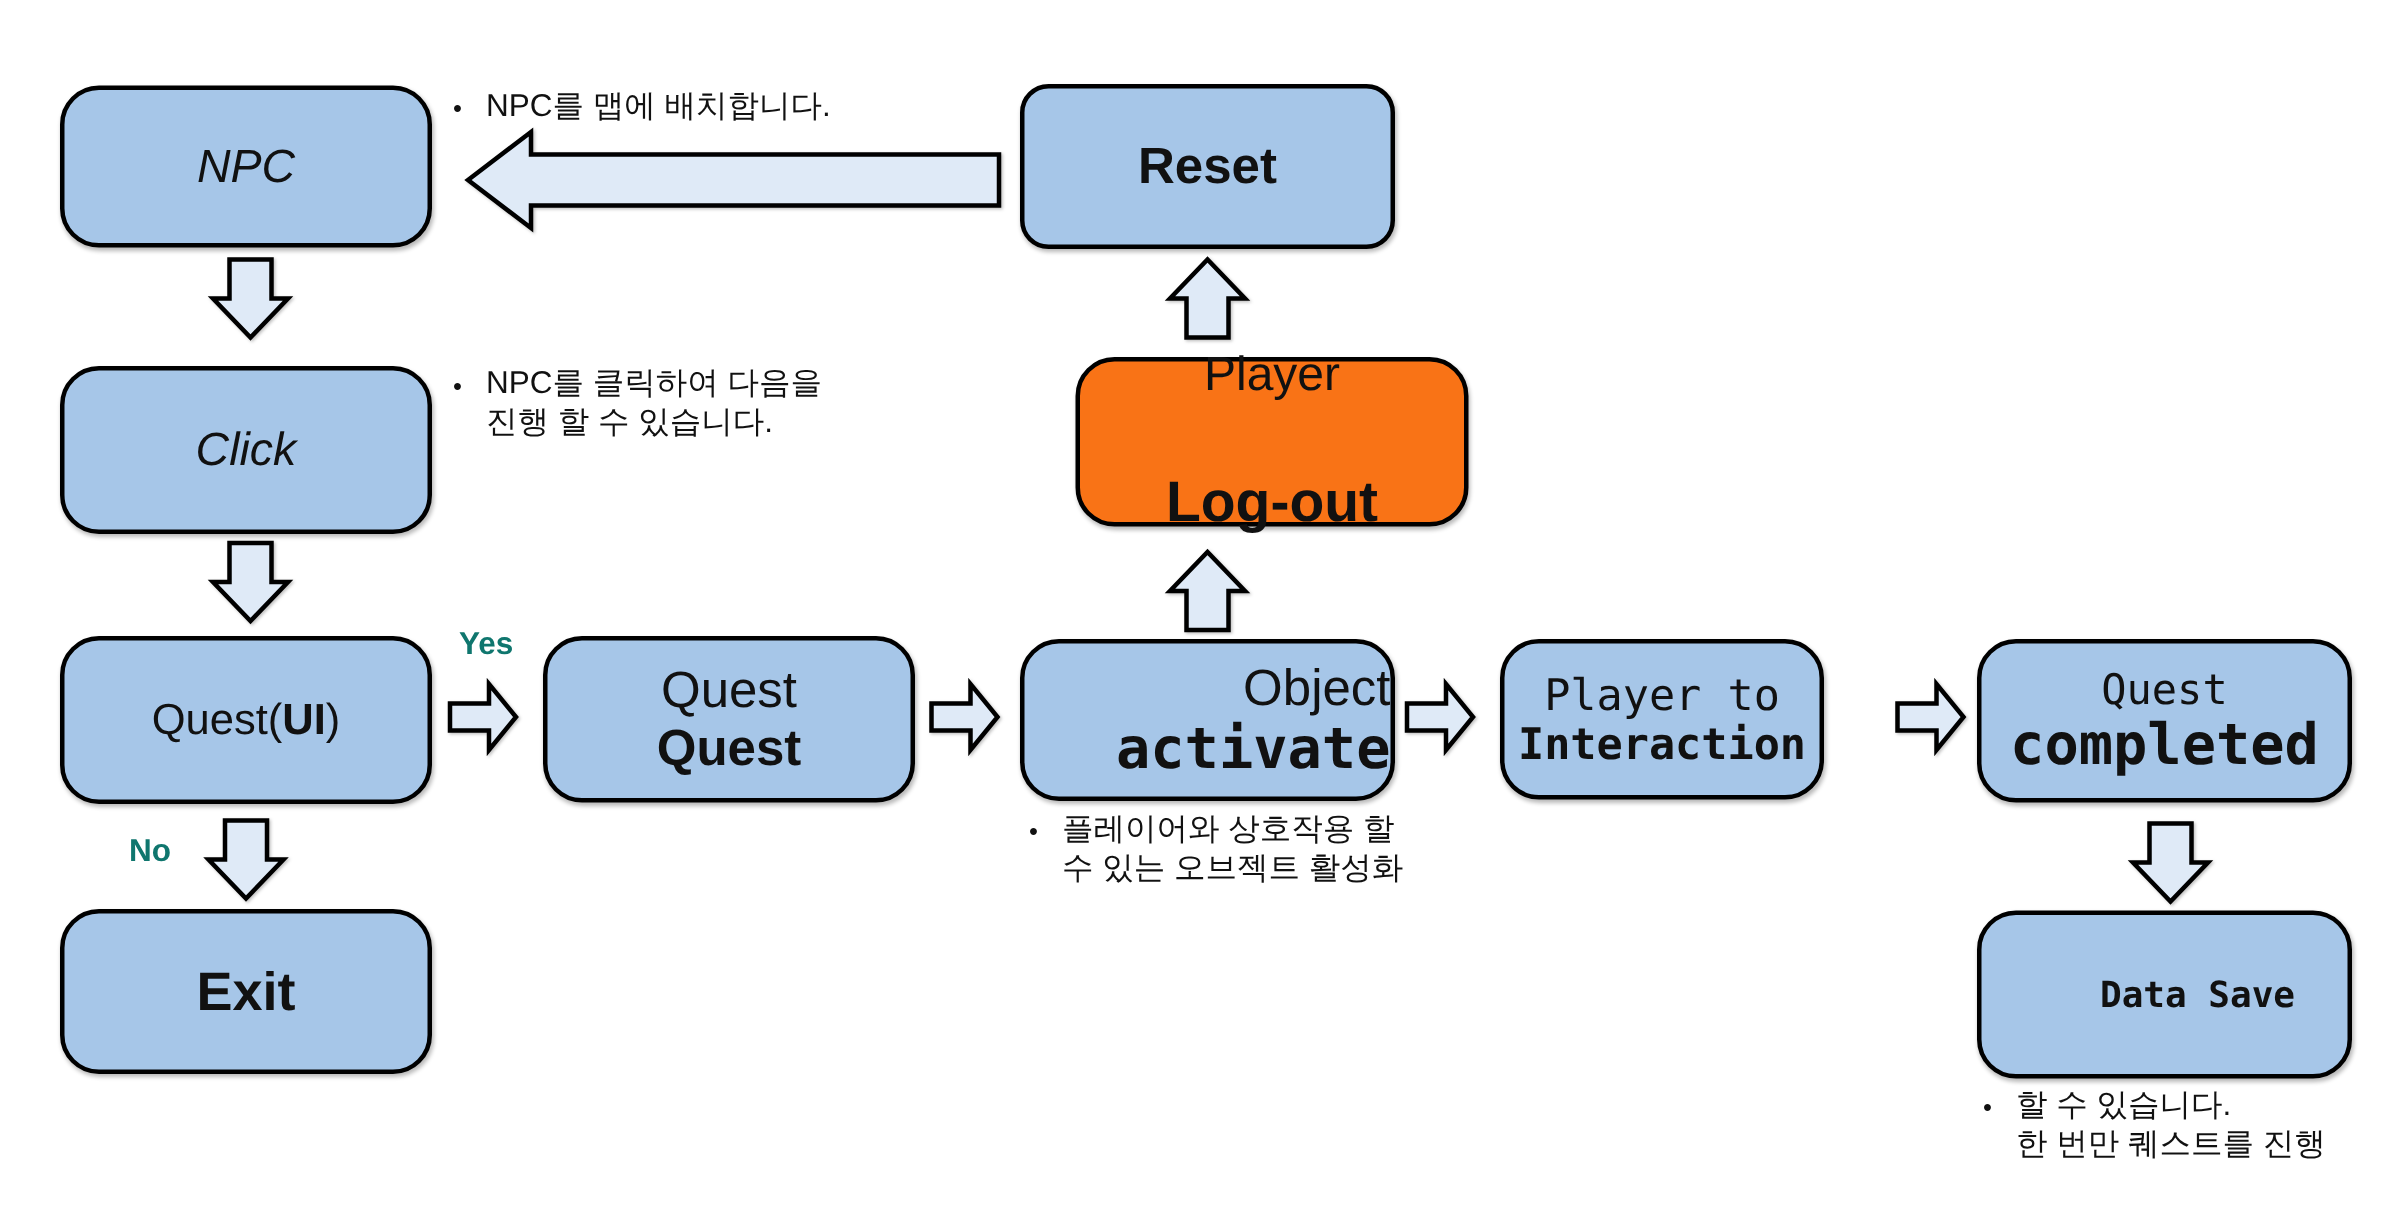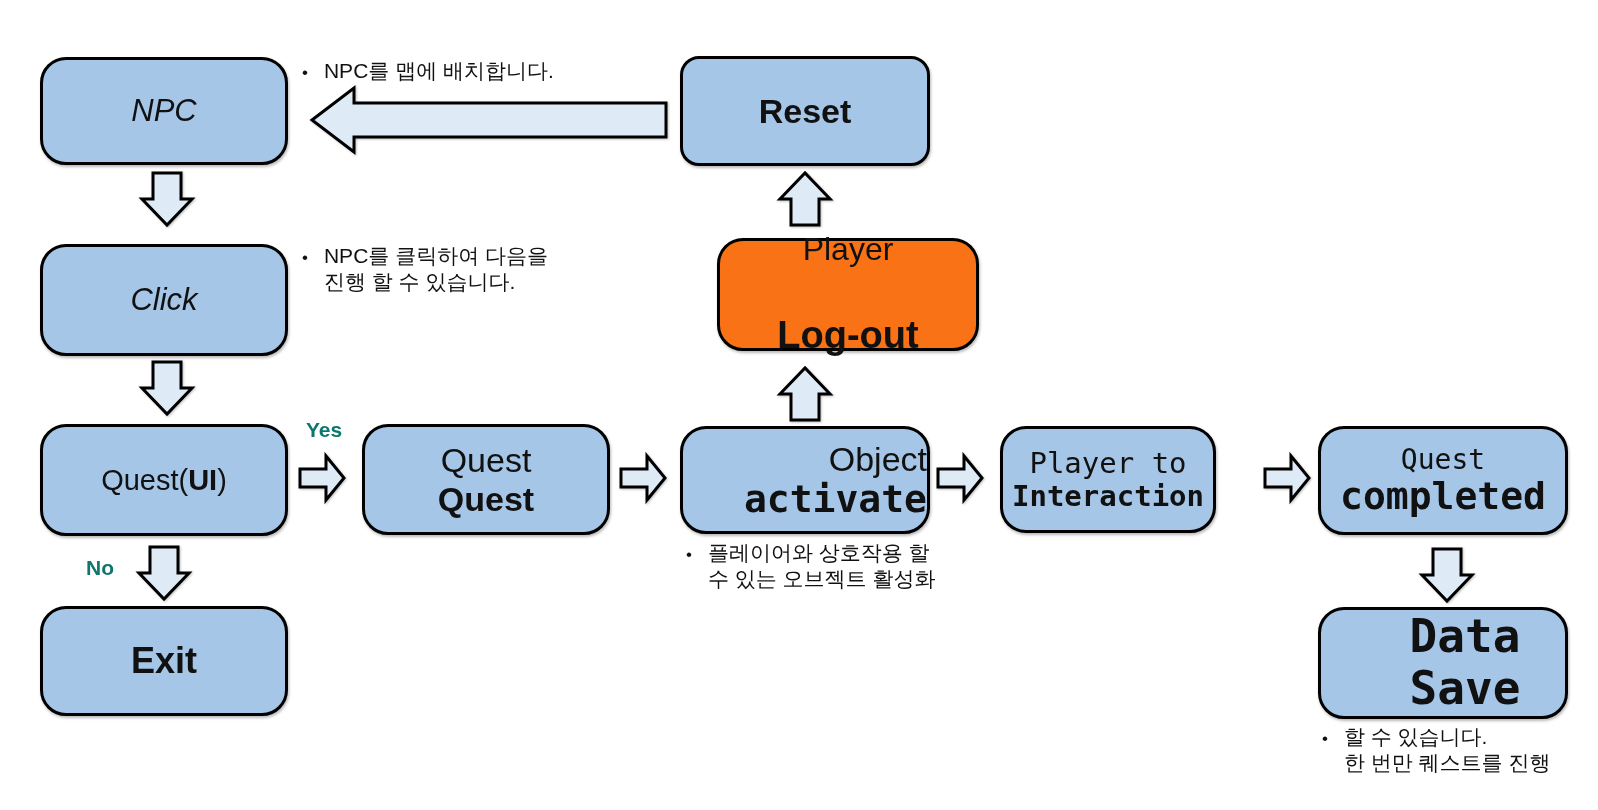--- a/index.html
+++ b/index.html
@@ -35,21 +35,21 @@
   .fs-exit  { font-size:36px; font-weight:bold; }
   .fs-qs    { font-size:34px; }
   .fs-reset { font-size:34px; font-weight:bold; }
   .fs-plo   { font-size:32px; }
   .fs-plo2  { font-size:38px; font-weight:bold;margin-top:46px; }
   .fs-obj1  { font-size:34px; }
   .fs-obj2  { font-size:38px; font-weight:bold; }
   .fs-pti   { font-size:29px; }
   .fs-qc1   { font-size:28px; }
   .fs-qc2   { font-size:38px; font-weight:bold; }
-  .fs-ds    { font-size:46px; font-weight:bold;margin-left:44px; }
+  .fs-ds    { font-size:24px; font-weight:bold;margin-left:44px; }
 
   .arrow {
     position:absolute;
     overflow:visible;
     filter:drop-shadow(1px 1px 1px rgba(0,0,0,0.25));
   }
 
   .edge-label {
     position:absolute;
     font-weight:bold;

